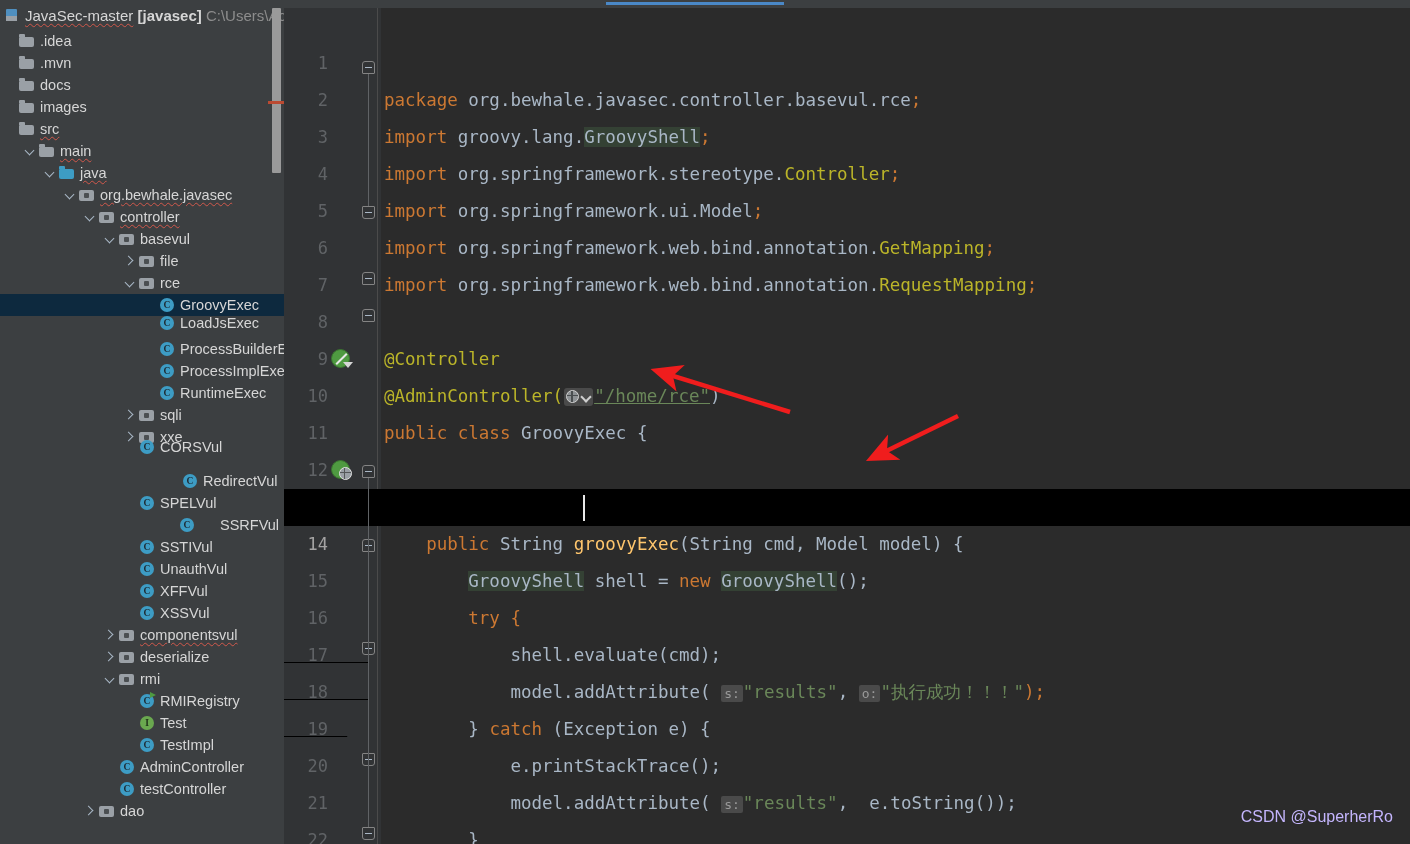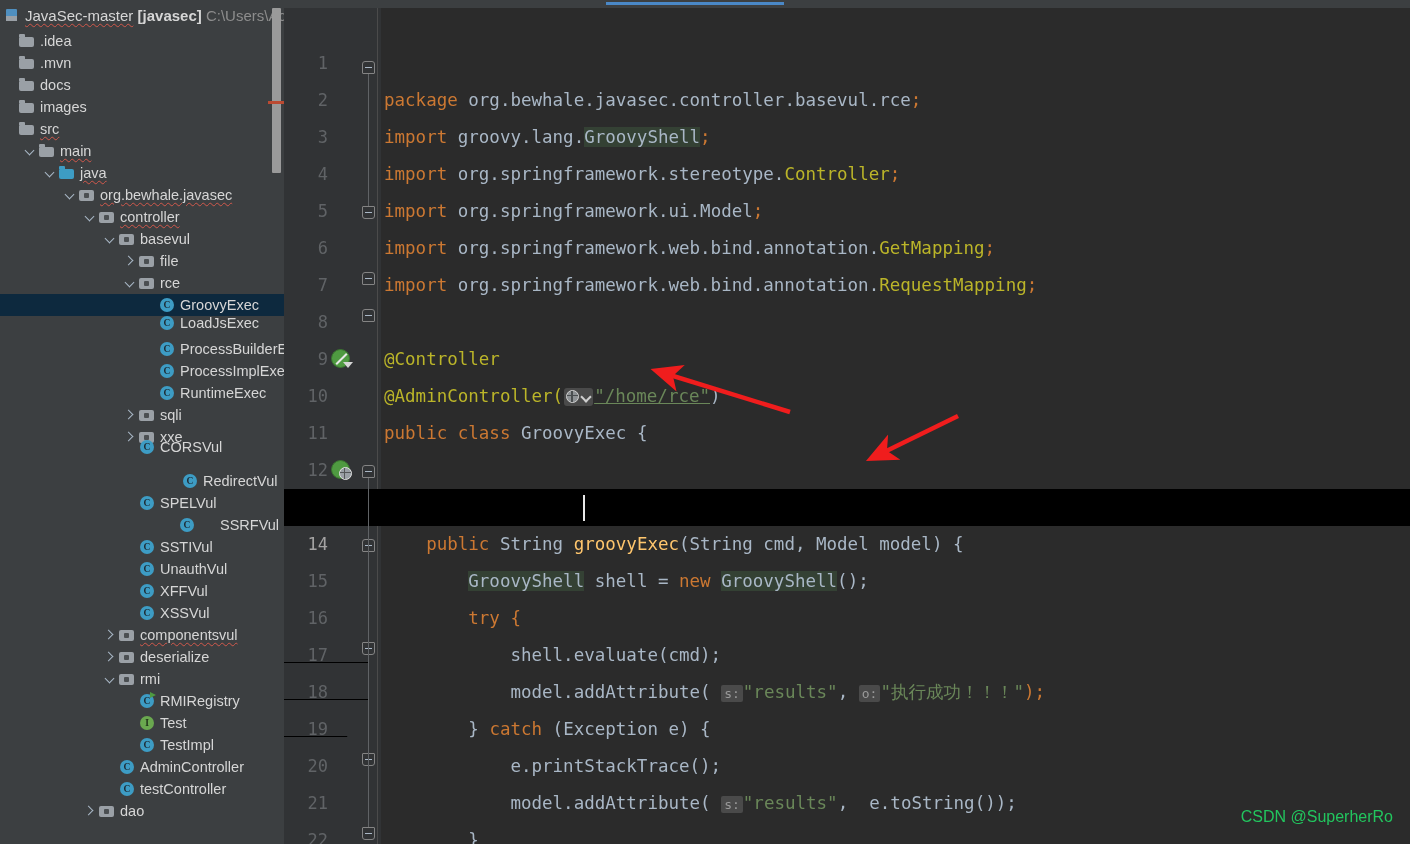--- a/index.html
+++ b/index.html
@@ -238,21 +238,21 @@
 
   
   #caret{
     position:absolute;width:2px;height:26px;background:#e8e8e8;
   }
 
   
   #arrows{position:absolute;left:0;top:0;width:1410px;height:844px;pointer-events:none;}
 
   #watermark{
-    position:absolute;right:17px;bottom:18px;color:#22c55e;font-size:16px;
+    position:absolute;right:17px;bottom:18px;color:#c4b5fd;font-size:16px;
     font-family:"Liberation Sans",sans-serif;
   }
 </style>
 </head>
 <body>
 
 <div id="app">
 
   <div id="tree-panel">
 

